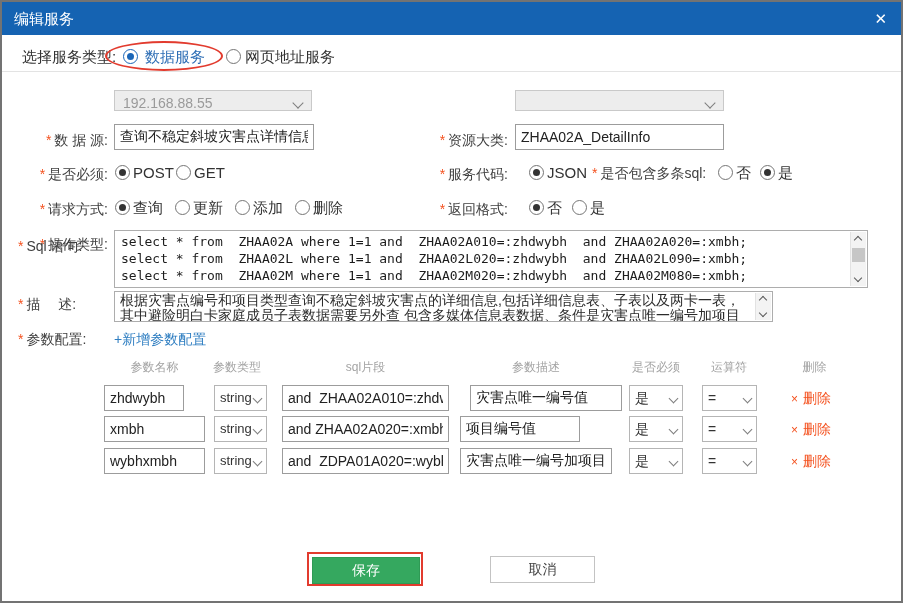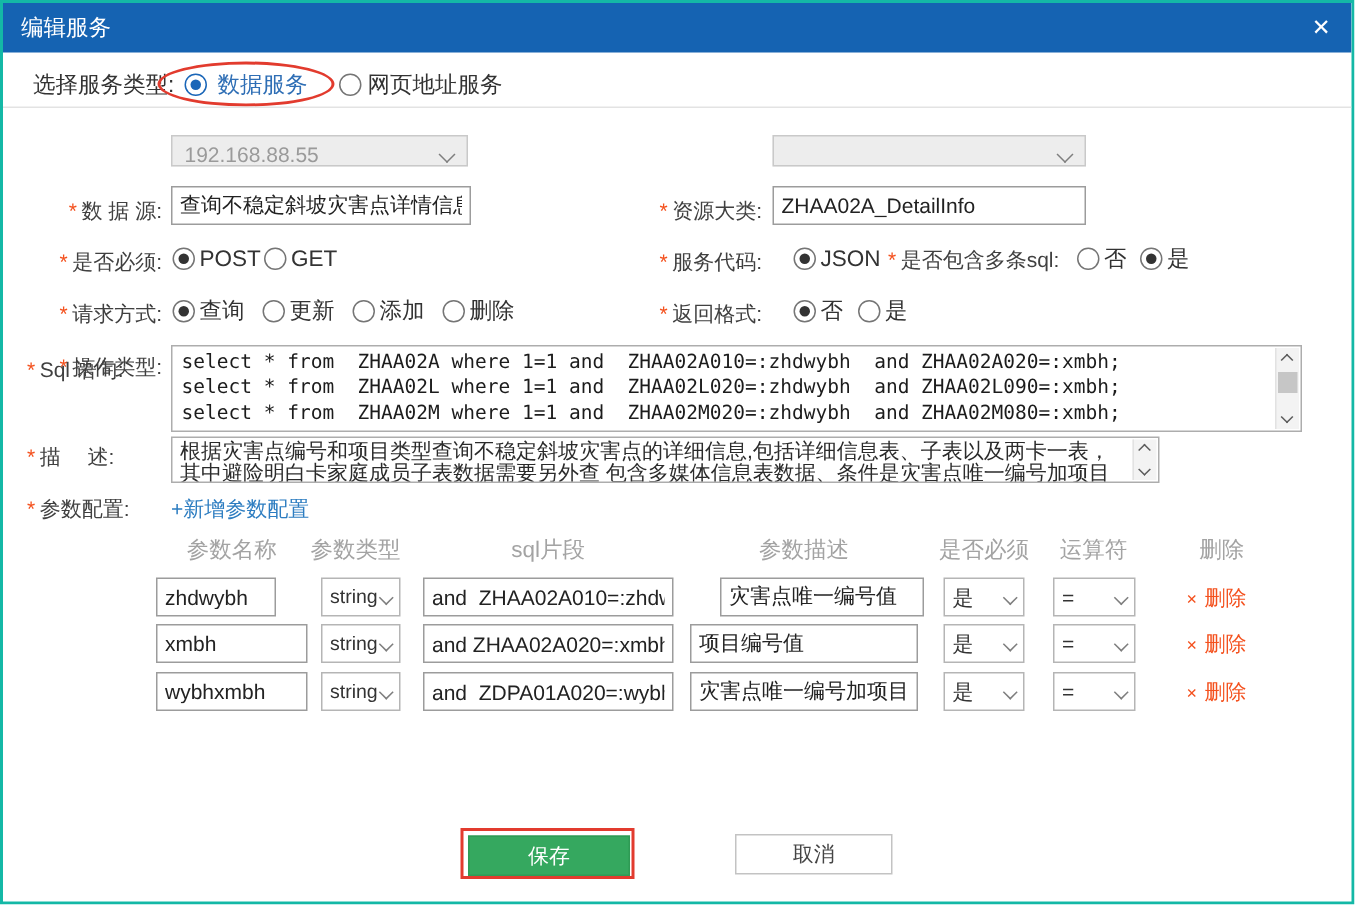--- a/index.html
+++ b/index.html
@@ -1,16 +1,16 @@
 <!DOCTYPE html>
 <html><head>
 <meta charset="utf-8">
 <style>
   html,body{margin:0;padding:0;background:#fff;font-family:"Liberation Sans",sans-serif;}
-  .dialog{position:relative;width:903px;height:603px;box-sizing:border-box;border:2px solid #14b8a6;background:#fff;overflow:hidden;}
+  .dialog{position:relative;width:903px;height:603px;box-sizing:border-box;border:2px solid #737373;background:#fff;overflow:hidden;}
   .titlebar{position:absolute;left:0;top:0;right:0;height:33px;background:#1563b2;}
   .title{position:absolute;left:12px;top:0;line-height:33px;color:#fff;font-size:15px;}
   .close{position:absolute;right:14px;top:0;line-height:33px;color:#fff;font-size:15px;cursor:pointer;}
   .divider{position:absolute;left:0;right:0;top:69px;border-top:1px solid #e3e3e3;}
   .lbl{position:absolute;font-size:14px;color:#404040;white-space:nowrap;line-height:20px;}
   .lbl .req,.req{color:#f4511e;margin-right:3px;font-size:14px;}
   .r-align{text-align:right;margin-top:36px;}
   .typelabel{position:absolute;left:20px;top:45px;font-size:15px;color:#333;line-height:20px;}
   .radio{position:absolute;width:13px;height:13px;border:1px solid #757575;border-radius:50%;background:#fff;box-sizing:content-box;}
   .radio.checked::after{content:"";position:absolute;left:3px;top:3px;width:7px;height:7px;border-radius:50%;background:#333;}
@@ -25,21 +25,21 @@
   .input{position:absolute;box-sizing:border-box;height:26px;line-height:24px;background:#fff;border:1px solid #9c9c9c;font-size:14px;color:#222;padding:0 5px;white-space:nowrap;overflow:hidden;font-family:"Liberation Sans",sans-serif;}
   input.input{outline:none;}
   .textbox{position:absolute;box-sizing:border-box;background:#fff;border:1px solid #adadad;overflow:hidden;}
   .sqltext{position:absolute;left:0;top:0;right:17px;bottom:0;padding:2px 6px;font-family:"DejaVu Sans Mono",monospace;font-size:13px;line-height:17px;color:#1c1c1c;white-space:pre;overflow:hidden;}
   .desctext{position:absolute;left:0;top:0;right:17px;bottom:0;padding:1px 5px;font-size:14px;line-height:15px;color:#2b2b2b;overflow:hidden;}
   .sb{position:absolute;top:1px;bottom:1px;right:1px;width:15px;background:#f3f3f3;border-left:1px solid #e2e2e2;}
   .sb-up{position:absolute;top:5px;left:4px;width:5px;height:5px;border-left:1px solid #5a5a5a;border-top:1px solid #5a5a5a;transform:rotate(45deg);}
   .sb-down{position:absolute;bottom:5px;left:4px;width:5px;height:5px;border-right:1px solid #5a5a5a;border-bottom:1px solid #5a5a5a;transform:rotate(45deg);}
   .sb-thumb{position:absolute;left:1px;right:1px;top:16px;height:14px;background:#c6c6c6;}
   .link{position:absolute;font-size:14px;color:#2d7dc1;line-height:20px;cursor:pointer;white-space:nowrap;}
-  .thead{position:absolute;font-size:15px;color:#a3a3a3;text-align:center;line-height:18px;white-space:nowrap;}
+  .thead{position:absolute;font-size:12px;color:#a3a3a3;text-align:center;line-height:18px;white-space:nowrap;}
   .pselect{position:absolute;box-sizing:border-box;height:26px;line-height:24px;background:#fff;border:1px solid #b5b5b5;font-size:13px;color:#333;padding:0 14px 0 5px;white-space:nowrap;overflow:hidden;}
   .pselect .chev{right:5px;top:9px;width:6px;height:6px;}
   .del{position:absolute;font-size:14px;color:#f4511e;line-height:26px;white-space:nowrap;cursor:pointer;}
   .del .x{font-size:12px;margin-right:5px;}
   .btn-save{position:absolute;left:310px;top:555px;width:106px;height:25px;background:#35a85f;border:1px solid #2f9a55;color:#fff;font-size:14px;text-align:center;line-height:24px;cursor:pointer;}
   .save-outline{position:absolute;left:305px;top:550px;width:116px;height:34px;border:2px solid #e23b2e;box-sizing:border-box;pointer-events:none;}
   .btn-cancel{position:absolute;left:488px;top:554px;width:105px;height:27px;background:#fff;border:1px solid #c3c3c3;color:#444;font-size:14px;text-align:center;line-height:25px;box-sizing:border-box;cursor:pointer;}
 </style>
 </head>
 <body>
@@ -129,29 +129,29 @@
   <div class="thead" style="left:205px;width:60px;top:356px;">参数类型</div>
   <div class="thead" style="left:458px;width:152px;top:356px;">参数描述</div>
   <div class="thead" style="left:280px;width:167px;top:356px;">sql片段</div>
   <div class="thead" style="left:620px;width:68px;top:356px;">是否必须</div>
   <div class="thead" style="left:697px;width:60px;top:356px;">运算符</div>
   <div class="thead" style="left:780px;width:65px;top:356px;">删除</div>
 
   <input class="input" style="left: 102px; top: 383px; width: 80px;" value="zhdwybh">
   <div class="pselect" style="left:212px;top:383px;width:53px;"><span>string</span><span class="chev"></span></div>
   <input class="input" style="left: 280px; top: 383px; width: 167px;" value="and  ZHAA02A010=:zhdwybh">
-  <input class="input" style="left: 478px; top: 383px; width: 136px;" value="灾害点唯一编号值">
+  <input class="input" style="left: 468px; top: 383px; width: 152px;" value="灾害点唯一编号值">
   <div class="pselect" style="left:627px;top:383px;width:54px;font-size:14px;"><span>是</span><span class="chev"></span></div>
   <div class="pselect" style="left:700px;top:383px;width:55px;font-size:14px;"><span>=</span><span class="chev"></span></div>
   <div class="del" style="left:789px;top:383px;"><span class="x">×</span><span>删除</span></div>
 
   <input class="input" style="left: 102px; top: 414px; width: 101px;" value="xmbh">
   <div class="pselect" style="left:212px;top:414px;width:53px;"><span>string</span><span class="chev"></span></div>
   <input class="input" style="left: 280px; top: 414px; width: 167px;" value="and ZHAA02A020=:xmbh">
-  <input class="input" style="left: 458px; top: 414px; width: 152px;" value="项目编号值">
+  <input class="input" style="left: 458px; top: 414px; width: 120px;" value="项目编号值">
   <div class="pselect" style="left:627px;top:414px;width:54px;font-size:14px;"><span>是</span><span class="chev"></span></div>
   <div class="pselect" style="left:700px;top:414px;width:55px;font-size:14px;"><span>=</span><span class="chev"></span></div>
   <div class="del" style="left:789px;top:414px;"><span class="x">×</span><span>删除</span></div>
 
   <input class="input" style="left: 102px; top: 446px; width: 101px;" value="wybhxmbh">
   <div class="pselect" style="left:212px;top:446px;width:53px;"><span>string</span><span class="chev"></span></div>
   <input class="input" style="left: 280px; top: 446px; width: 167px;" value="and  ZDPA01A020=:wybhxmbh">
   <input class="input" style="left: 458px; top: 446px; width: 152px;" value="灾害点唯一编号加项目编号">
   <div class="pselect" style="left:627px;top:446px;width:54px;font-size:14px;"><span>是</span><span class="chev"></span></div>
   <div class="pselect" style="left:700px;top:446px;width:55px;font-size:14px;"><span>=</span><span class="chev"></span></div>

